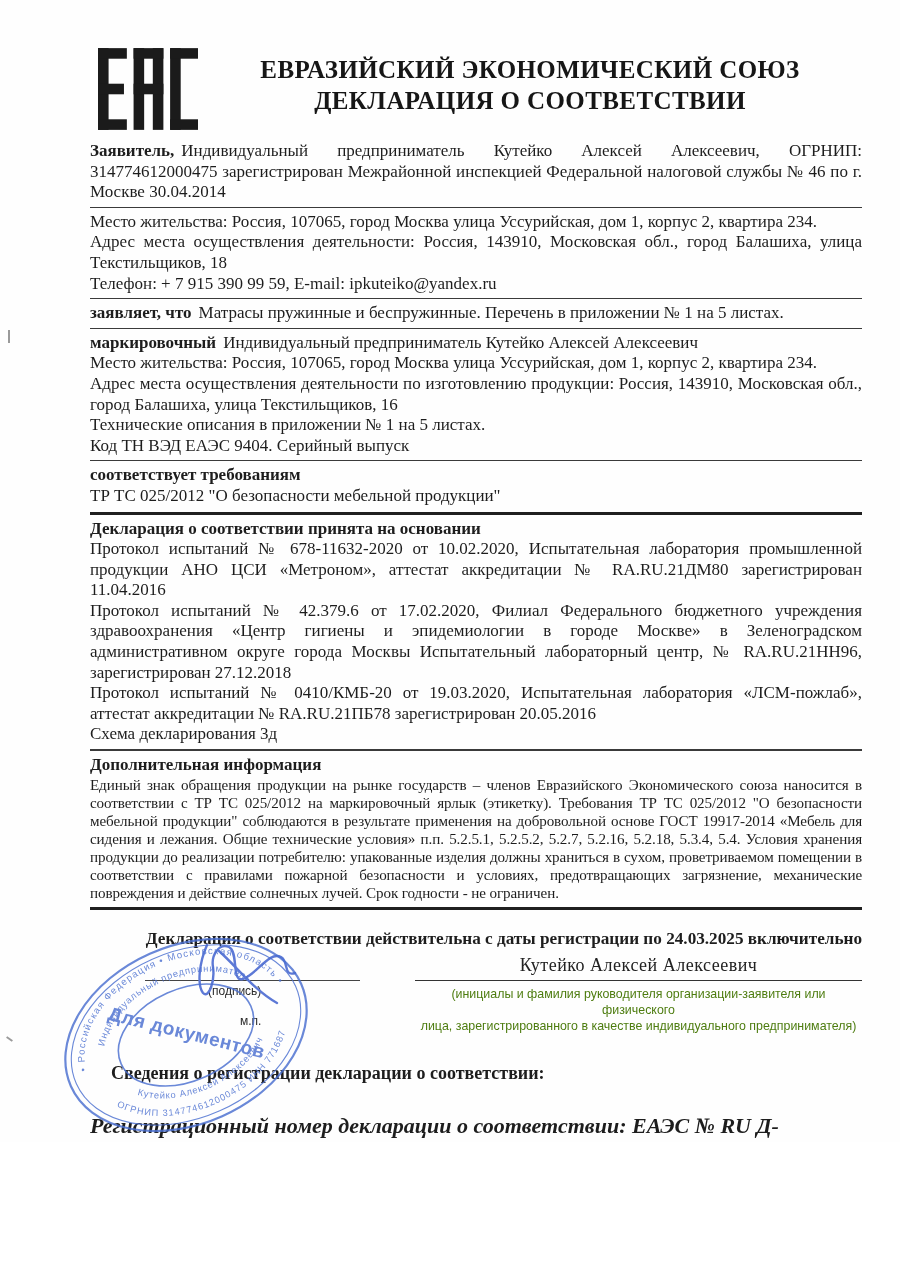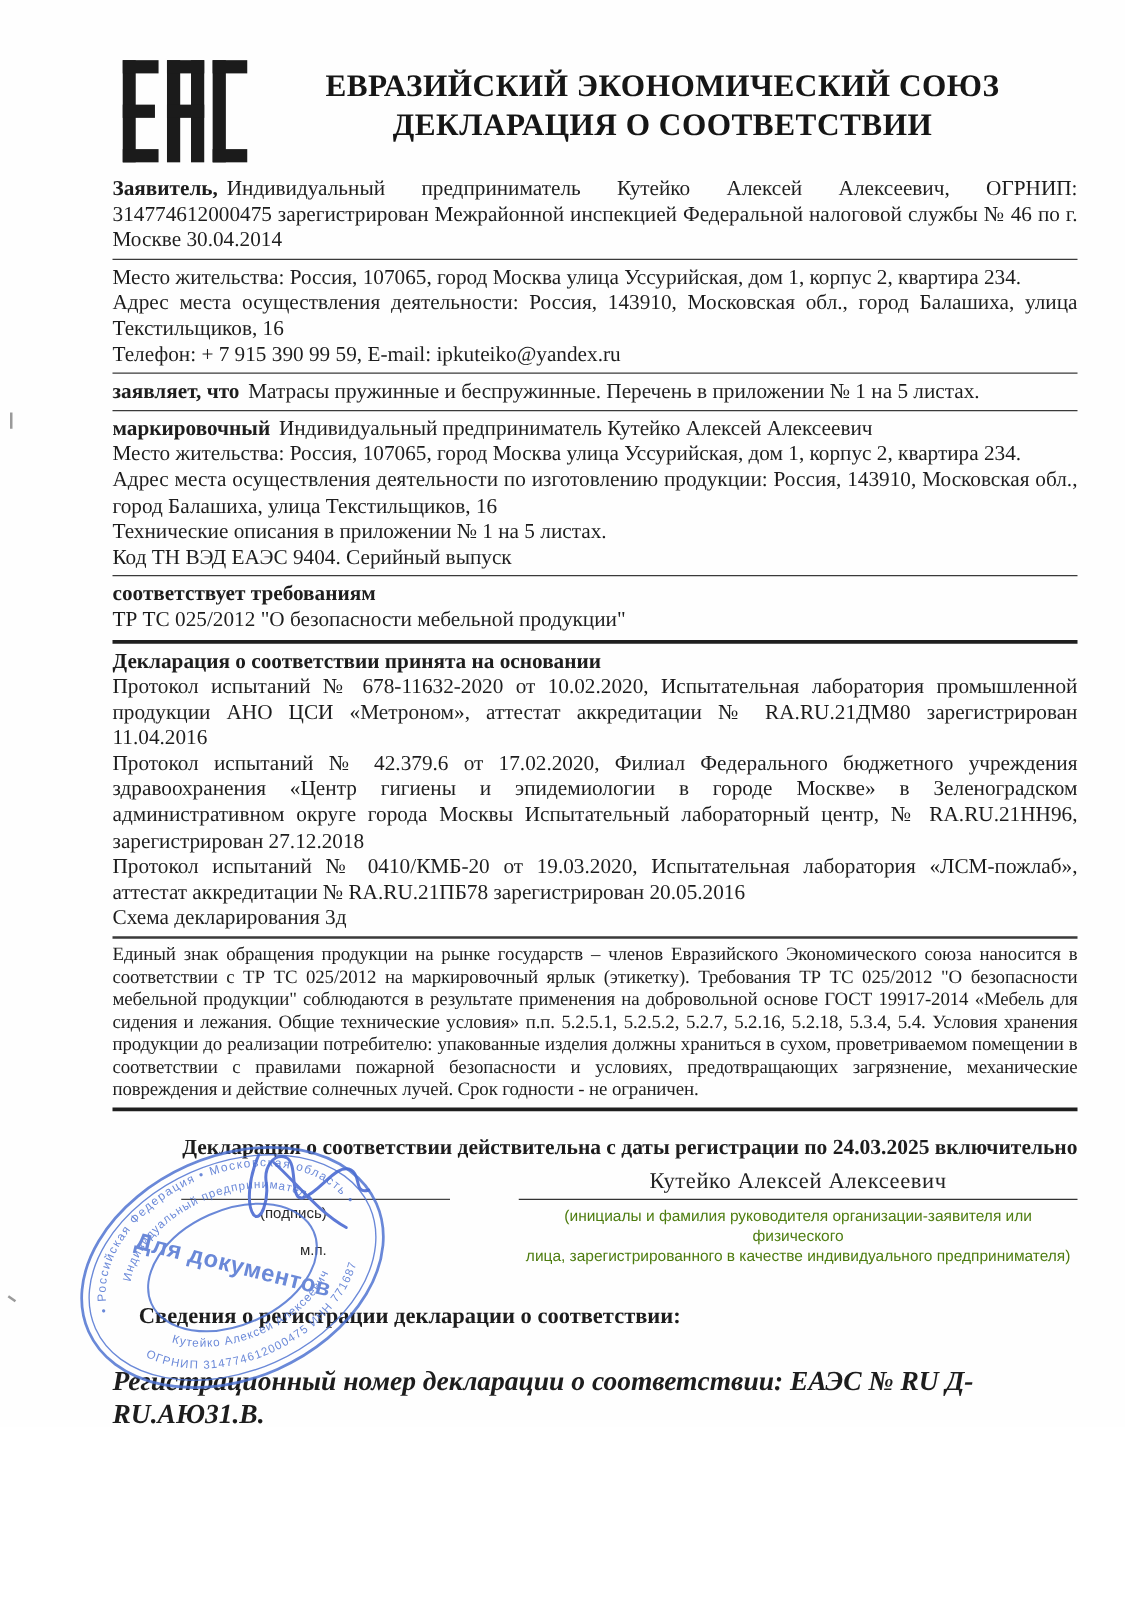--- a/index.html
+++ b/index.html
@@ -73,21 +73,21 @@
       </div>
     </div>
 
     <div class="block" style="margin-top:9px">
       <span class="lead">Заявитель,</span><span>Индивидуальный предприниматель Кутейко Алексей Алексеевич,   ОГРНИП: 314774612000475 зарегистрирован Межрайонной инспекцией Федеральной налоговой службы № 46 по г. Москве 30.04.2014</span>
     </div>
     <hr class="rule">
 
     <div class="block">
       <p>Место жительства: Россия, 107065, город Москва улица Уссурийская, дом 1, корпус 2, квартира 234.</p>
-      <p>Адрес места осуществления деятельности: Россия, 143910, Московская обл., город  Балашиха, улица Текстильщиков, 16</p>
+      <p>Адрес места осуществления деятельности: Россия, 143910, Московская обл., город  Балашиха, улица Текстильщиков, 18</p>
       <p>Телефон: + 7 915 390 99 59, E-mail: ipkuteiko@yandex.ru</p>
     </div>
     <hr class="rule">
 
     <div class="block">
       <span class="lead">заявляет, что</span><span>Матрасы пружинные и беспружинные. Перечень в приложении № 1 на 5 листах.</span>
     </div>
     <hr class="rule">
 
     <div class="block">
@@ -108,20 +108,21 @@
     <div class="block">
       <p class="boldline">Декларация о соответствии принята на основании</p>
       <p>Протокол испытаний № 678-11632-2020 от 10.02.2020, Испытательная лаборатория промышленной продукции АНО ЦСИ «Метроном», аттестат аккредитации № RA.RU.21ДМ80 зарегистрирован 11.04.2016</p>
       <p>Протокол испытаний № 42.379.6 от 17.02.2020, Филиал Федерального бюджетного учреждения здравоохранения «Центр гигиены и эпидемиологии в городе Москве» в Зеленоградском административном округе города Москвы Испытательный лабораторный центр, № RA.RU.21НН96, зарегистрирован 27.12.2018</p>
       <p>Протокол испытаний № 0410/КМБ-20 от 19.03.2020, Испытательная лаборатория «ЛСМ-пожлаб», аттестат аккредитации № RA.RU.21ПБ78 зарегистрирован 20.05.2016</p>
       <p>Схема декларирования 3д</p>
     </div>
     <hr class="rule" style="border-top-width:2.4px">
 
     <div class="block">
+      <p class="boldline">Дополнительная информация</p>
       <p class="small">Единый знак обращения продукции на рынке государств – членов Евразийского Экономического союза наносится в соответствии с  ТР ТС 025/2012 на маркировочный ярлык (этикетку). Требования ТР ТС 025/2012 "О безопасности мебельной продукции" соблюдаются в результате применения на добровольной основе ГОСТ 19917-2014 «Мебель для сидения и лежания. Общие технические условия» п.п. 5.2.5.1, 5.2.5.2, 5.2.7, 5.2.16, 5.2.18, 5.3.4, 5.4. Условия хранения продукции до реализации потребителю: упакованные изделия должны храниться в сухом, проветриваемом помещении в соответствии с правилами пожарной безопасности и условиях, предотвращающих загрязнение, механические повреждения и действие солнечных лучей.  Срок годности - не ограничен.</p>
     </div>
     <hr class="rule thick">
 
     <div class="validity">Декларация о соответствии  действительна с даты регистрации по 24.03.2025 включительно</div>
 
     <div class="sig-area">
       <div class="sig-line left"></div>
       <div class="sig-line right"></div>
       <div class="sig-label sans" style="left:118px;top:31px">(подпись)</div>

